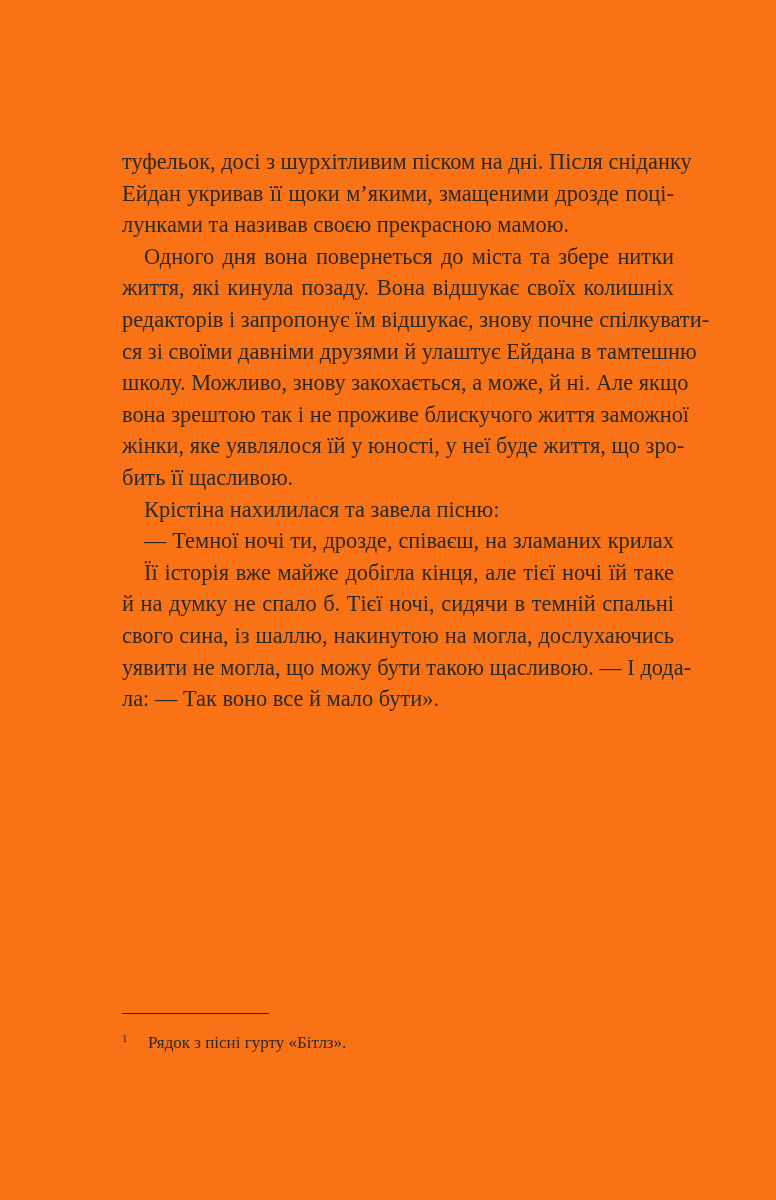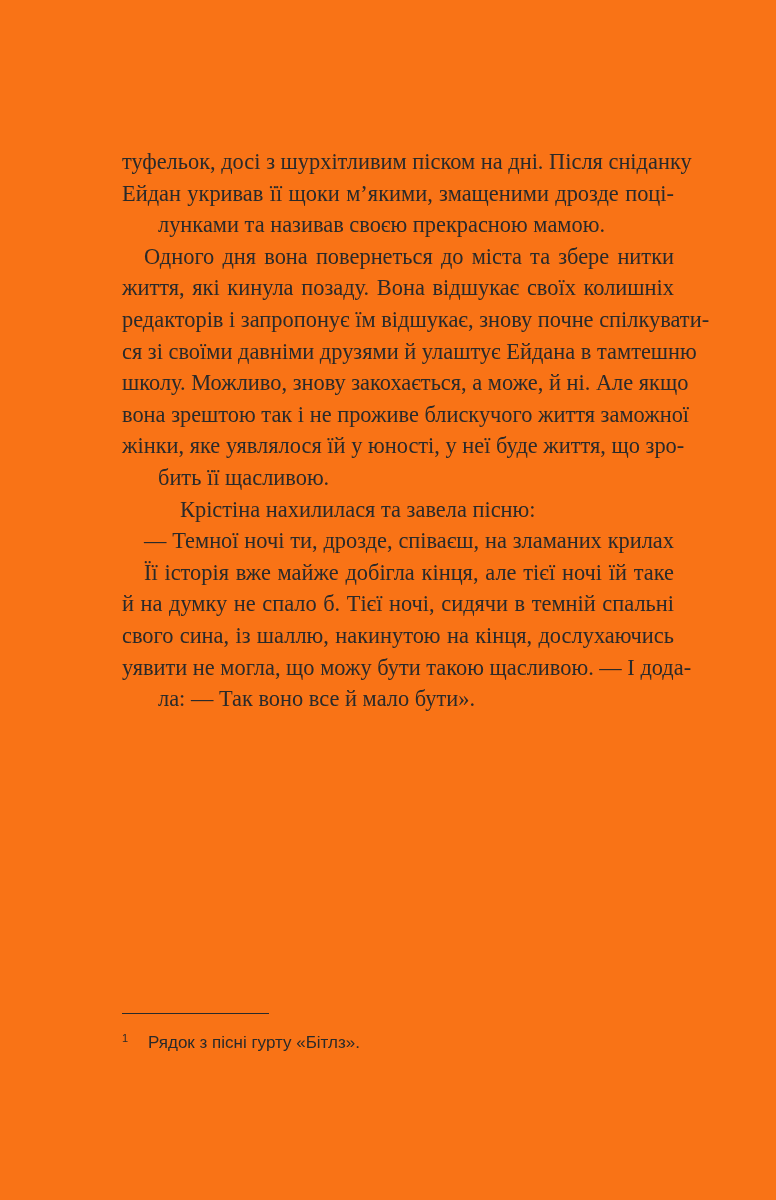--- a/index.html
+++ b/index.html
@@ -4,27 +4,27 @@
 <style>
   html, body { margin: 0; padding: 0; background: #ffffff; }
   body { width: 776px; height: 1200px; position: relative; overflow: hidden; }
   .page { position: absolute; left: 0; top: 0; width: 776px; height: 1200px; background: #f97316; }
   .body-text {
     position: absolute; left: 122px; top: 146px; width: 552px;
     font-family: "Liberation Serif", "DejaVu Serif", serif;
     font-size: 22.4px; line-height: 31.6px; color: #2a2a2a;
   }
   .line { display: block; white-space: nowrap; text-align: justify; text-align-last: justify; height: 31.6px; }
-  .line.last { text-align-last: left; margin-left: 36px; }
+  .line.last { text-align-last: left; }
   .line.indent { padding-left: 22px; }
   sup.fn { font-size: 12px; vertical-align: 9px; line-height: 0; margin-left: 2px; }
   .footnote-rule { position: absolute; left: 122px; top: 1013px; width: 147px; height: 0; border-top: 1.2px solid #2a2a2a; }
   .footnote {
     position: absolute; left: 122px; top: 1027px; width: 552px;
-    font-family: Liberation Sans, sans-serif;
+    font-family: Liberation Serif, serif;
     font-size: 17px; line-height: 22px; color: #2a2a2a; white-space: nowrap;
   }
   .footnote .marker { display: inline-block; width: 26px; font-size: 11px; vertical-align: 6px; }
 </style>
 </head>
 <body>
 
 <div class="page">
   <div class="body-text">
 
@@ -40,21 +40,21 @@
     <span class="line">вона зрештою так і не проживе блискучого життя заможної</span>
     <span class="line">жінки, яке уявлялося їй у юності, у неї буде життя, що зро-</span>
     <span class="line last">бить її щасливою.</span>
 
     <span class="line indent last">Крістіна нахилилася та завела пісню:</span>
 
     <span class="line indent">— Темної ночі ти, дрозде, співаєш, на зламаних крилах</span>
 
     <span class="line indent">Її історія вже майже добігла кінця, але тієї ночі їй таке</span>
     <span class="line">й на думку не спало б. Тієї ночі, сидячи в темній спальні</span>
-    <span class="line">свого сина, із шаллю, накинутою на кінця, дослухаючись</span>
+    <span class="line">свого сина, із шаллю, накинутою на могла, дослухаючись</span>
     <span class="line">уявити не могла, що можу бути такою щасливою. — І дода-</span>
     <span class="line last">ла: — Так воно все й мало бути».</span>
   </div>
 
   <div class="footnote-rule"></div>
   <div class="footnote">
     <span class="marker">1</span><span>Рядок з пісні гурту «Бітлз».</span>
   </div>
 </div>
 

